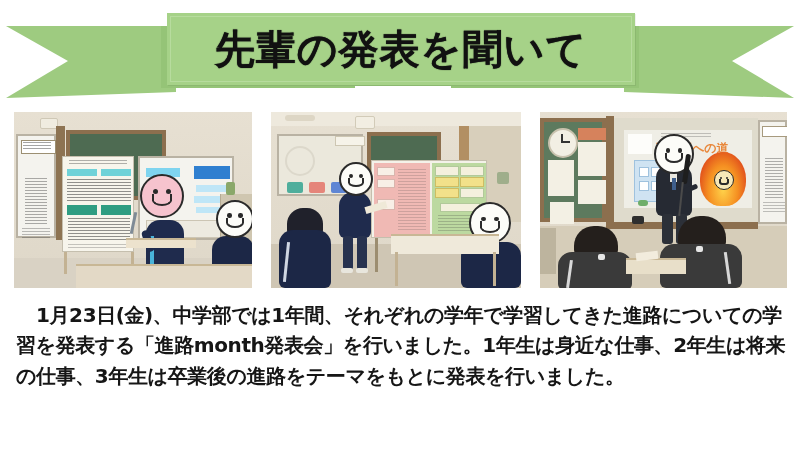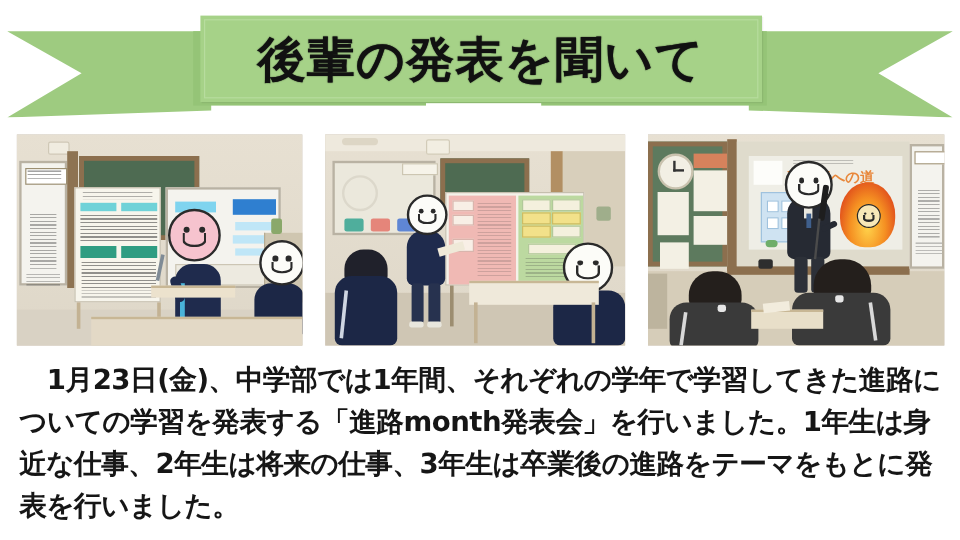--- a/index.html
+++ b/index.html
@@ -152,21 +152,21 @@
       rgba(0,0,0,0) 1px, rgba(0,0,0,0) 3px);
   }
 
   
   .article {
     position: absolute;
     left: 16px;
     top: 300px;
     width: 772px;
     font-family: "DejaVu Sans", "Liberation Sans", sans-serif;
-    font-size: 23px;
+    font-size: 20px;
     font-weight: bold;
     line-height: 1.52;
     color: #161616;
     letter-spacing: -0.4px;
   }
   .article p { margin: 0; text-indent: 1em; }
 </style>
 </head>
 <body>
 
@@ -177,21 +177,21 @@
       <polygon points="0,6 170,6 170,72 0,78 62,41" fill="#9ecb80"></polygon>
       <polygon points="788,6 618,6 618,72 788,78 726,41" fill="#9ecb80"></polygon>
       <rect x="155" y="6" width="478" height="62" fill="#95c477"></rect>
     </svg>
   </div>
 
   <div class="ribbon-panel">
     <div class="ribbon-panel-inner"></div>
   </div>
 
-  <div class="banner-title">後輩の発表を聞いて</div>
+  <div class="banner-title">先輩の発表を聞いて</div>
 
   <div class="ribbon-notch"></div>
 </div>
 
 <div class="photos">
 
   <div class="photo photo-1">
     <div class="scene">
       <div class="wall"></div>
       <div class="floor" style="height:30px;"></div>

